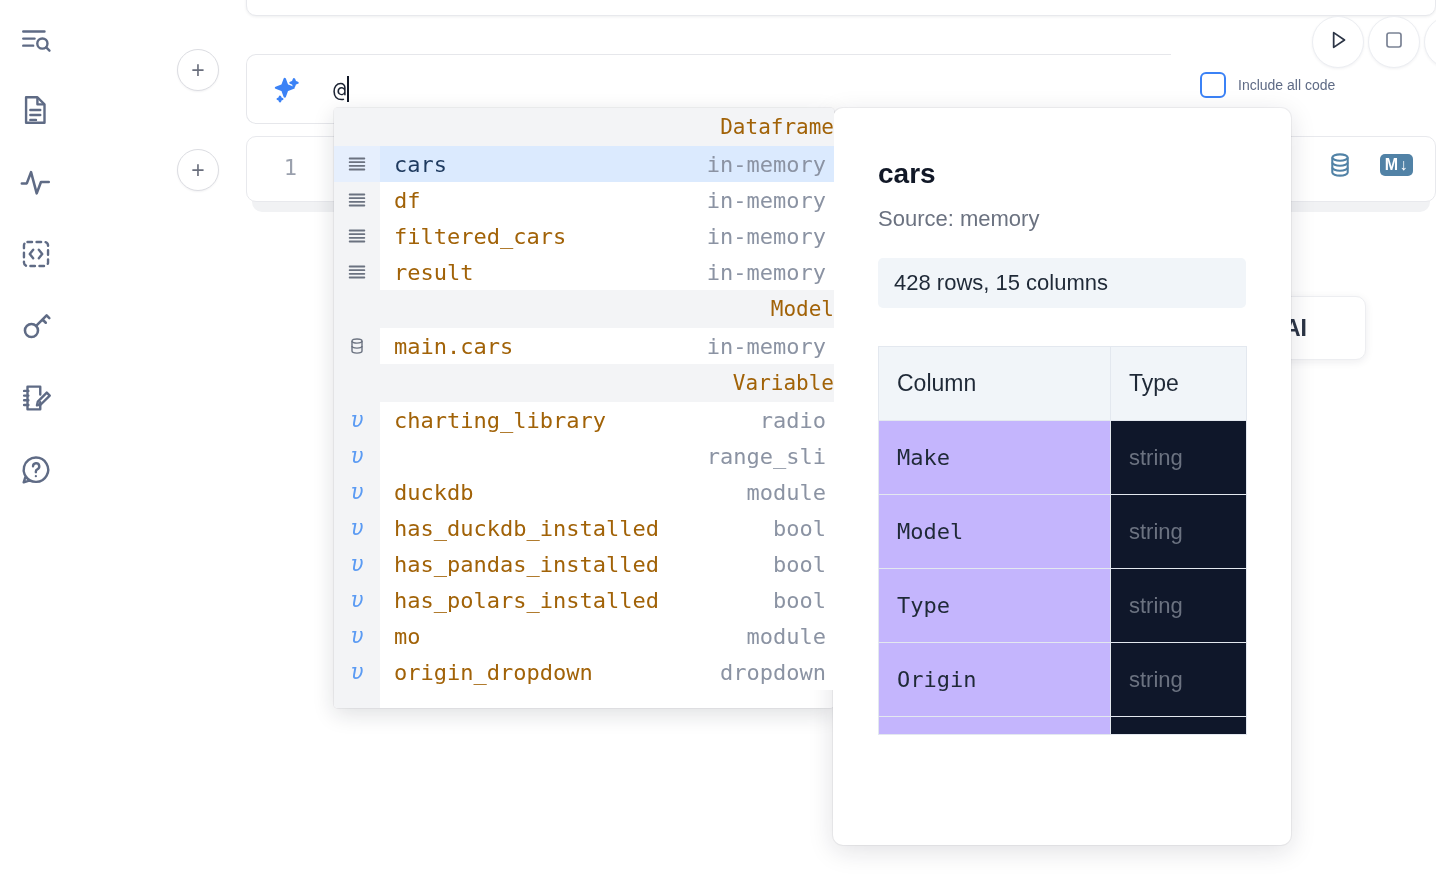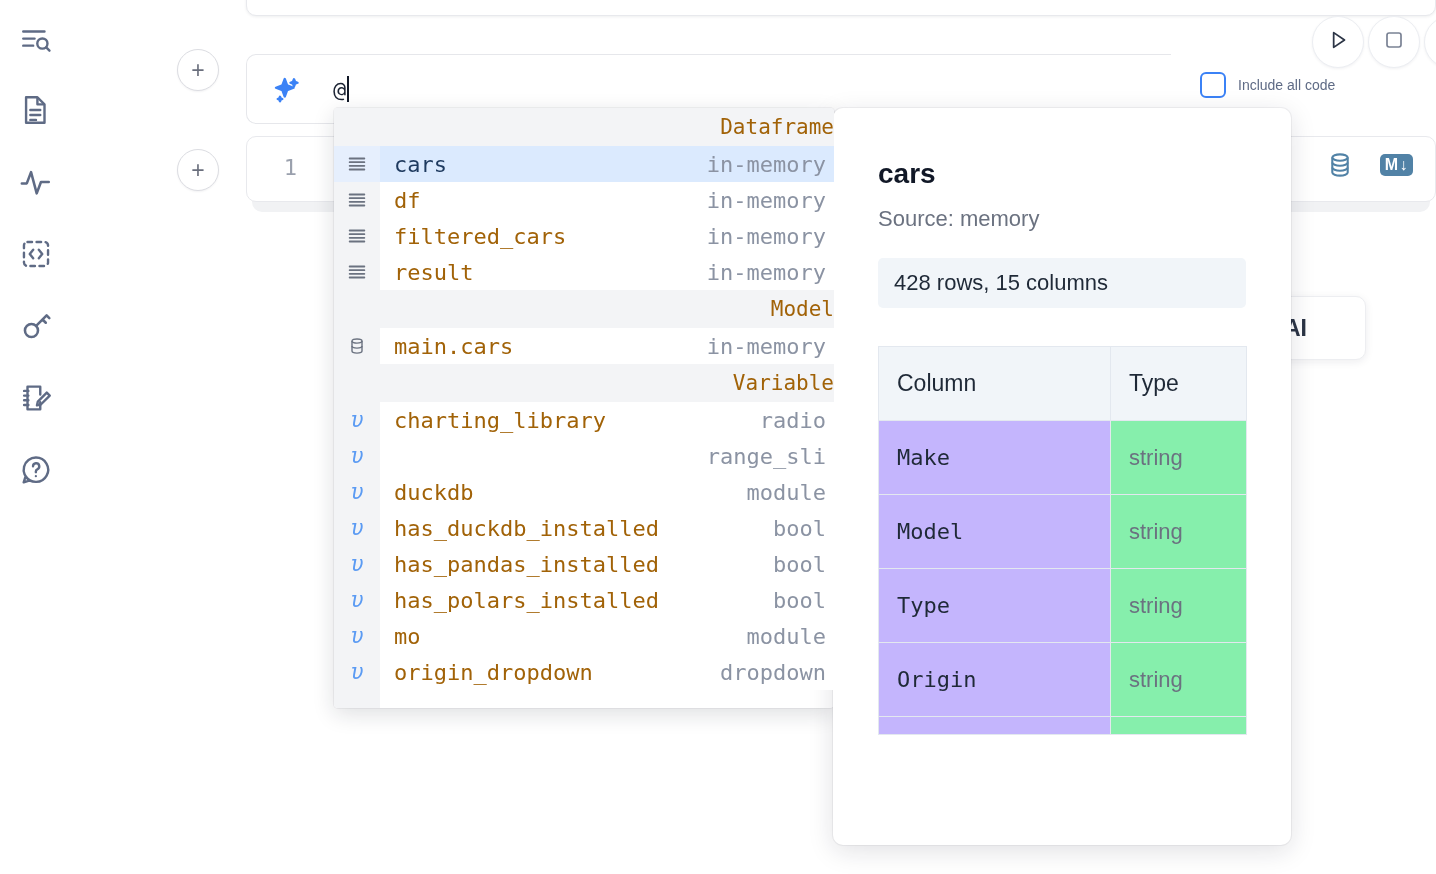--- a/index.html
+++ b/index.html
@@ -166,21 +166,21 @@
   }
   .dp-table th, .dp-table td {
     border: 1px solid #e3e8ef; height: 74px; padding: 0 18px;
     text-align: left; font-weight: 400; vertical-align: middle;
   }
   .dp-table th { background: #f1f5f9; font-size: 23px; color: #1f2937; }
   .dp-table td.col-name {
     font-family: "DejaVu Sans Mono", "Liberation Mono", monospace;
     font-size: 22px; color: #1f2937; background: #c4b5fd;
   }
-  .dp-table td.col-type { font-size: 22px; color: #6b7280; background: #86efac; margin-left: 28px; }
+  .dp-table td.col-type { font-size: 22px; color: #6b7280; background: #0f172a; margin-left: 28px; }
   .dp-table tr.partial td { height: 18px; }
 </style>
 </head>
 <body>
 
 <div id="root">
 
   <nav class="rail">
 
     <div class="rail-item" style="top:18px;">

